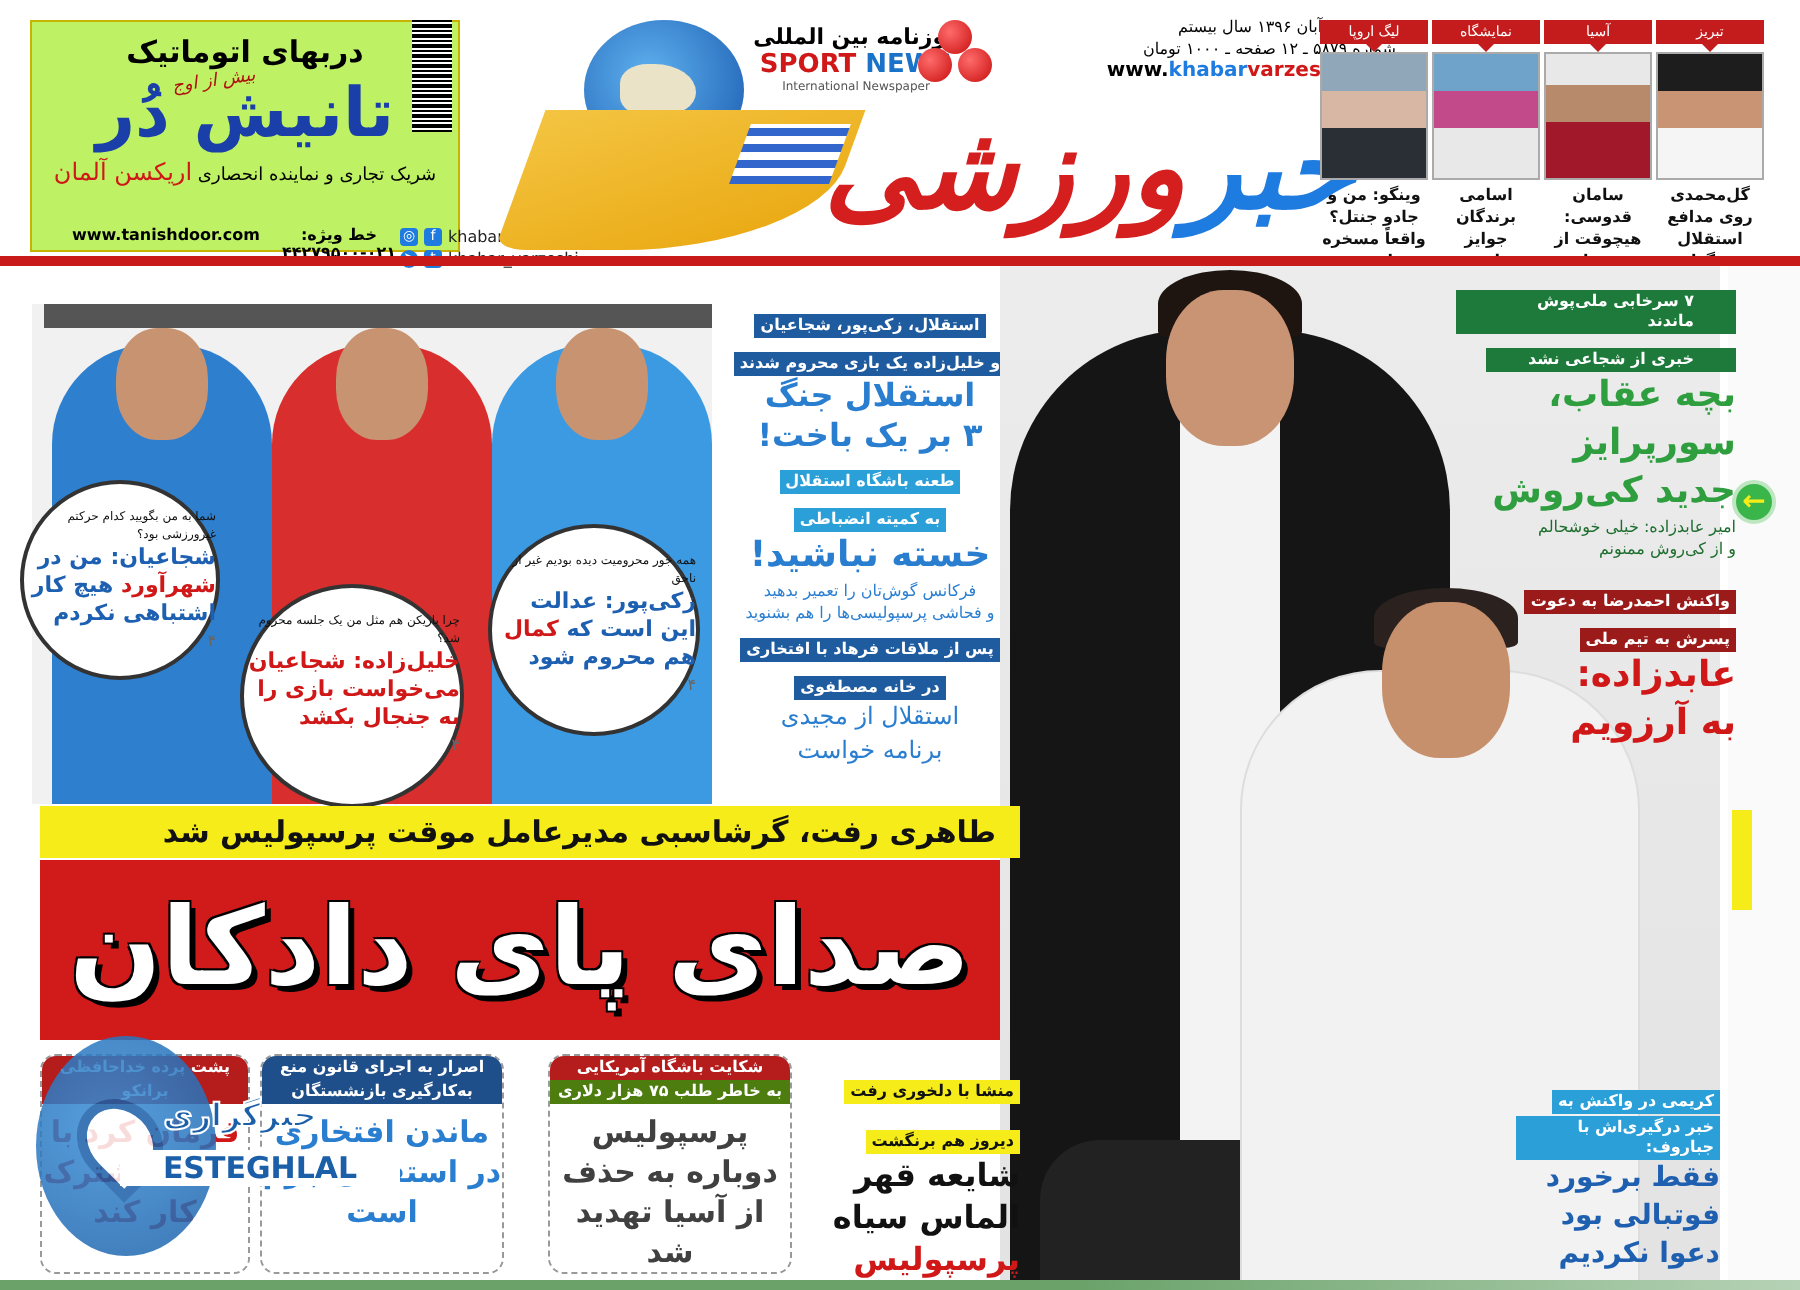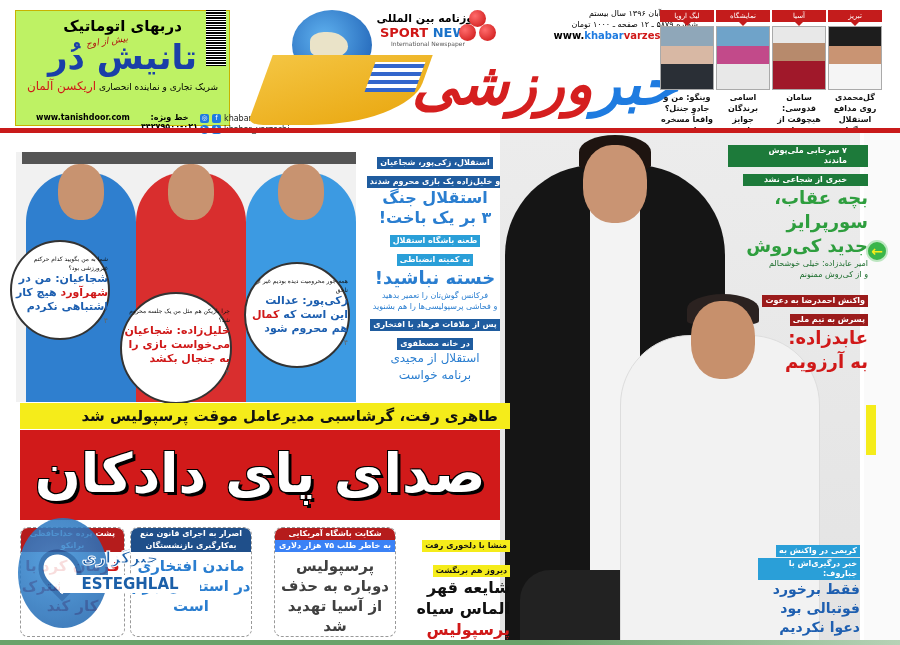--- a/index.html
+++ b/index.html
@@ -268,21 +268,21 @@
   <div class="hd" style="background:#b51c1c">برانکو</div>
   <div class="bd" style="color:#d01818">فرمان کرد با حامی مشترک کار کند</div>
 </div>
 <div class="bbox abs" style="left:130px;width:122px">
   <div class="hd" style="background:#1f4f8a">اصرار به اجرای قانون منع</div>
   <div class="hd" style="background:#1f4f8a">به‌کارگیری بازنشستگان</div>
   <div class="bd" style="color:#2a7ed0">ماندن افتخاری در استقلال جرم است</div>
 </div>
 <div class="bbox abs" style="left:274px;width:122px">
   <div class="hd" style="background:#b51c1c">شکایت باشگاه آمریکایی</div>
-  <div class="hd" style="background:#3b82f6">به خاطر طلب ۷۵ هزار دلاری</div>
+  <div class="hd" style="background:#4d7c0f">به خاطر طلب ۷۵ هزار دلاری</div>
   <div class="bd" style="color:#404040">پرسپولیس دوباره به حذف از آسیا تهدید شد</div>
 </div>
 
 <div id="hq" class="abs">
   <div class="kick-yellow">منشا با دلخوری رفت</div><br>
   <div class="kick-yellow">دیروز هم برنگشت</div>
   <div class="h">شایعه قهر</div>
   <div class="h">الماس سیاه</div>
   <div class="h r">پرسپولیس</div>
 </div>

